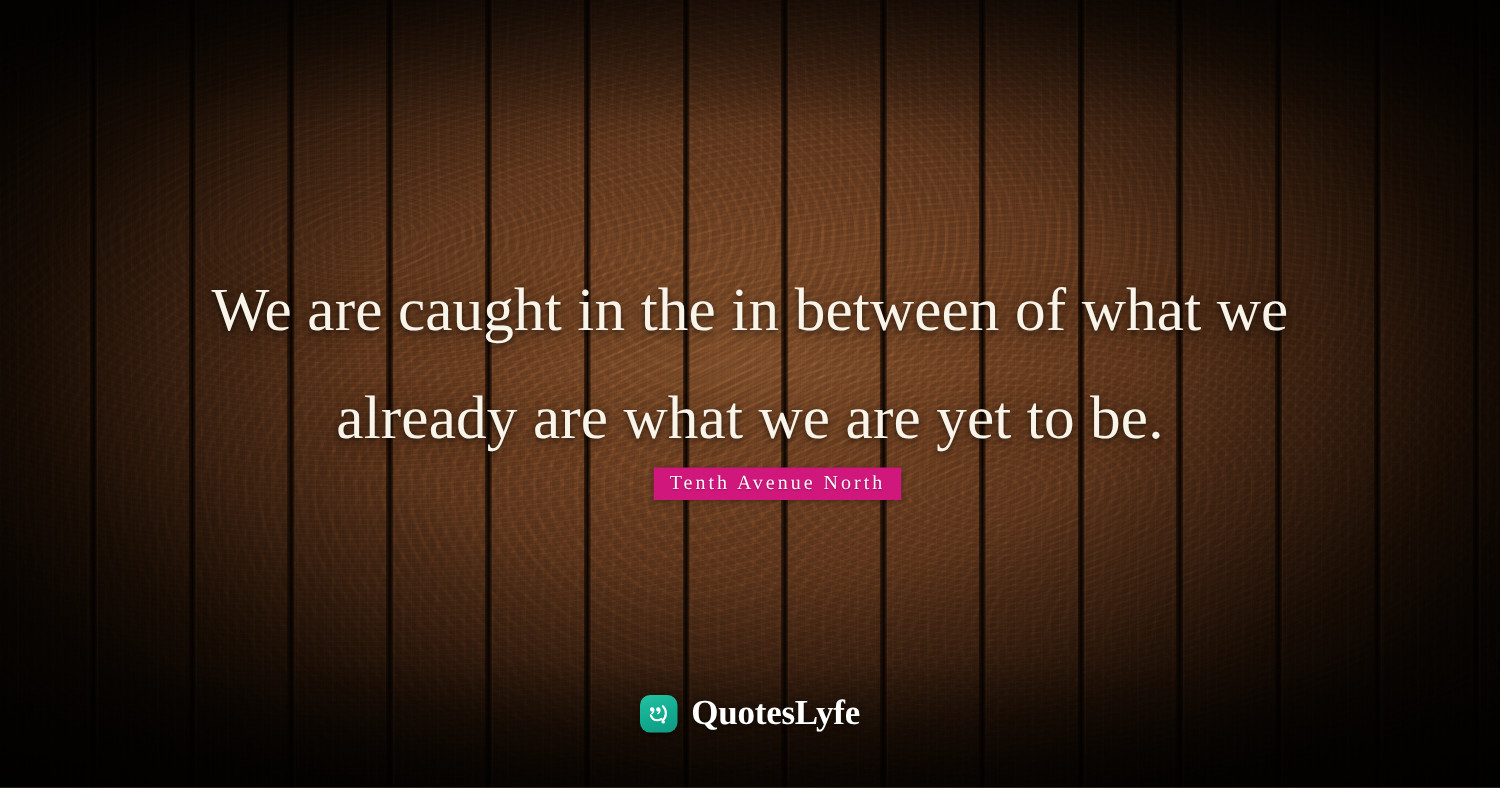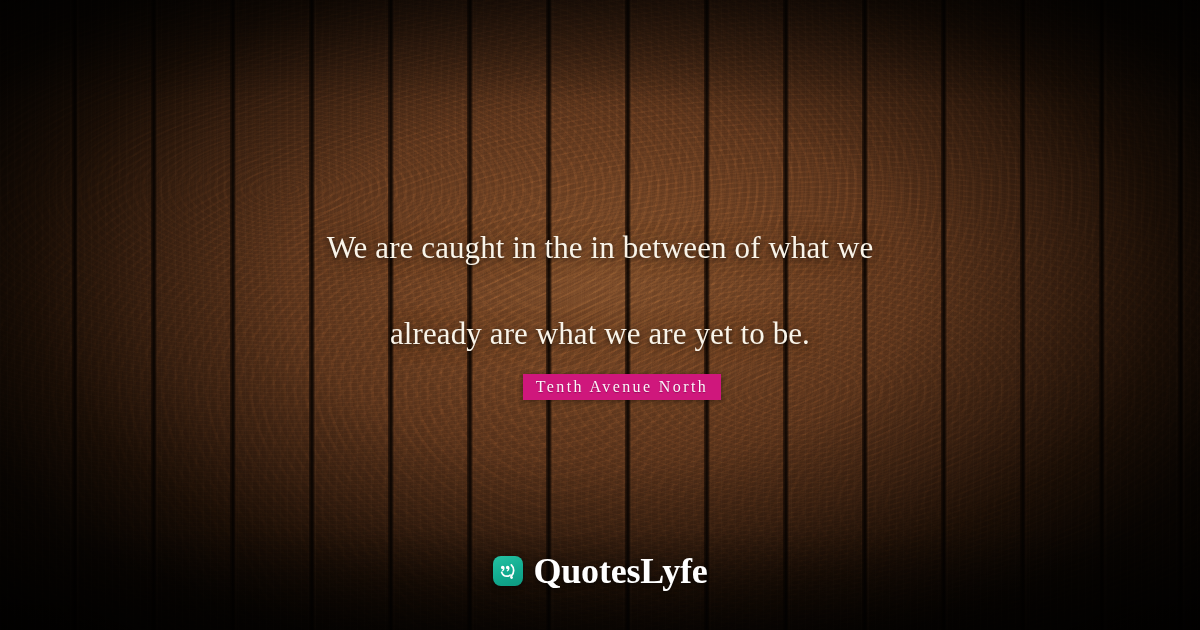--- a/index.html
+++ b/index.html
@@ -102,21 +102,21 @@
 
   .quote-block {
     position:absolute;
     left:0; right:0; top:205px;
     text-align:center;
     padding:0 104px;
   }
 
   .quote-text {
     font-family:"Liberation Serif", serif;
-    font-size:31px;
+    font-size:49px;
     line-height:86px;
     color:#f9f4e9;
     letter-spacing:.1px;
     text-shadow:0 2px 5px rgba(0,0,0,.55), 0 0 26px rgba(0,0,0,.40);
     white-space:pre-line;
   }
 
   .author-row {
     position:absolute;
     left:0; right:0; top:374px;
@@ -153,21 +153,21 @@
     background:linear-gradient(160deg,#25c2a3 0%,#12ab90 55%,#0e9a81 100%);
     display:flex; align-items:center; justify-content:center;
     box-shadow:0 2px 6px rgba(0,0,0,.45);
     flex:0 0 auto;
   }
   .logo-mark svg { display:block; }
 
   .logo-text {
     font-family:"Liberation Serif", serif;
     font-weight:700;
-    font-size:36px;
+    font-size:28px;
     line-height:30px;
     color:#ffffff;
     letter-spacing:-.2px;
     text-shadow:0 2px 5px rgba(0,0,0,.55);
   }
 </style>
 </head>
 <body>
 
 <div id="card">

